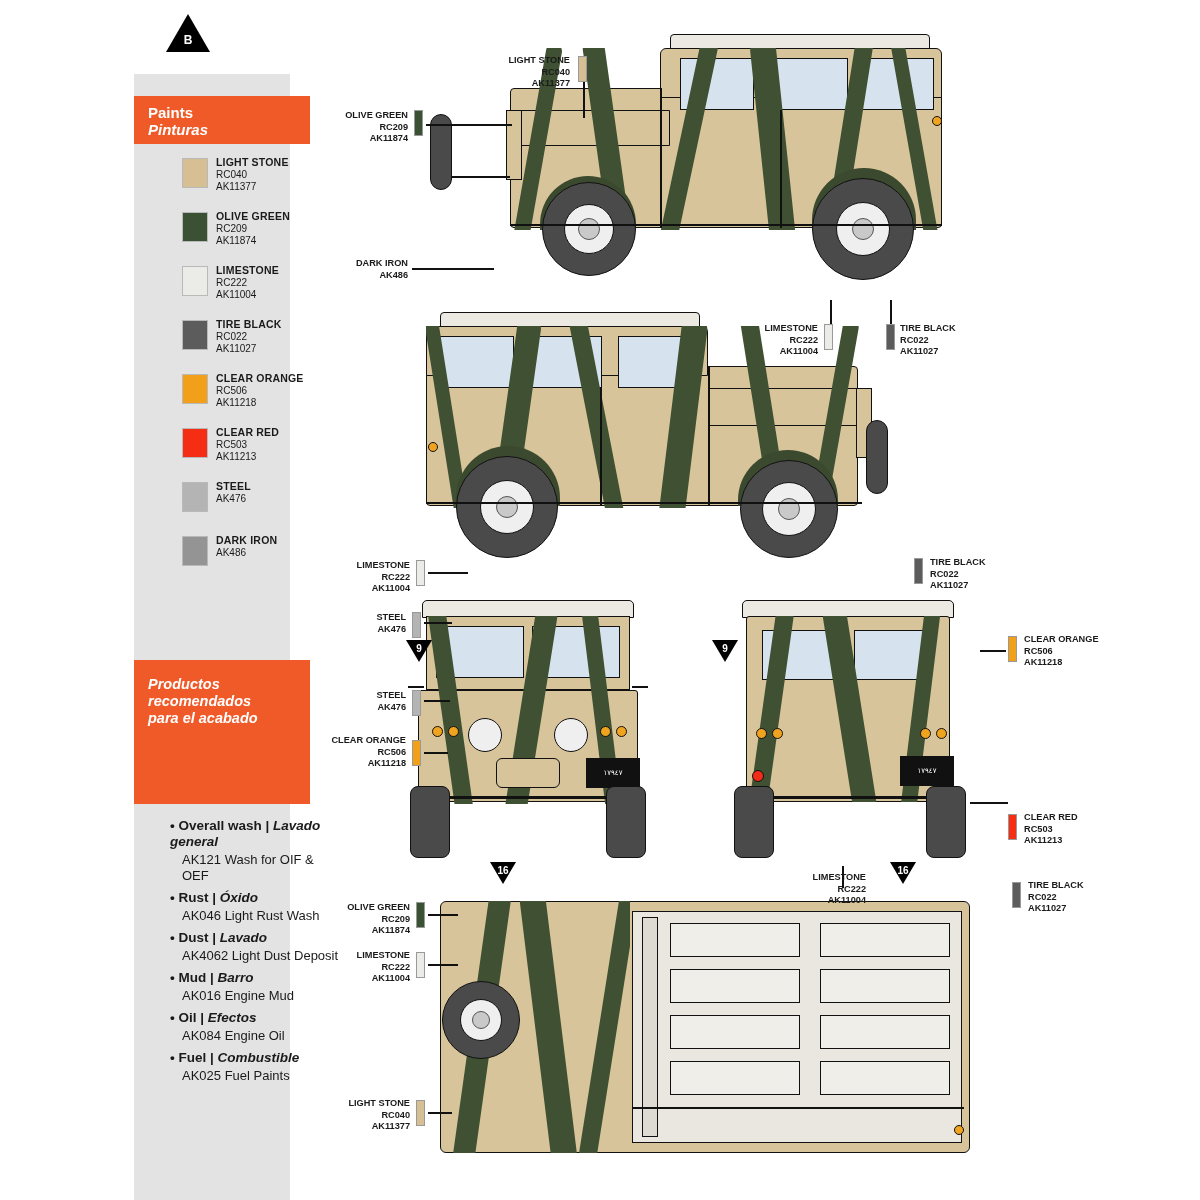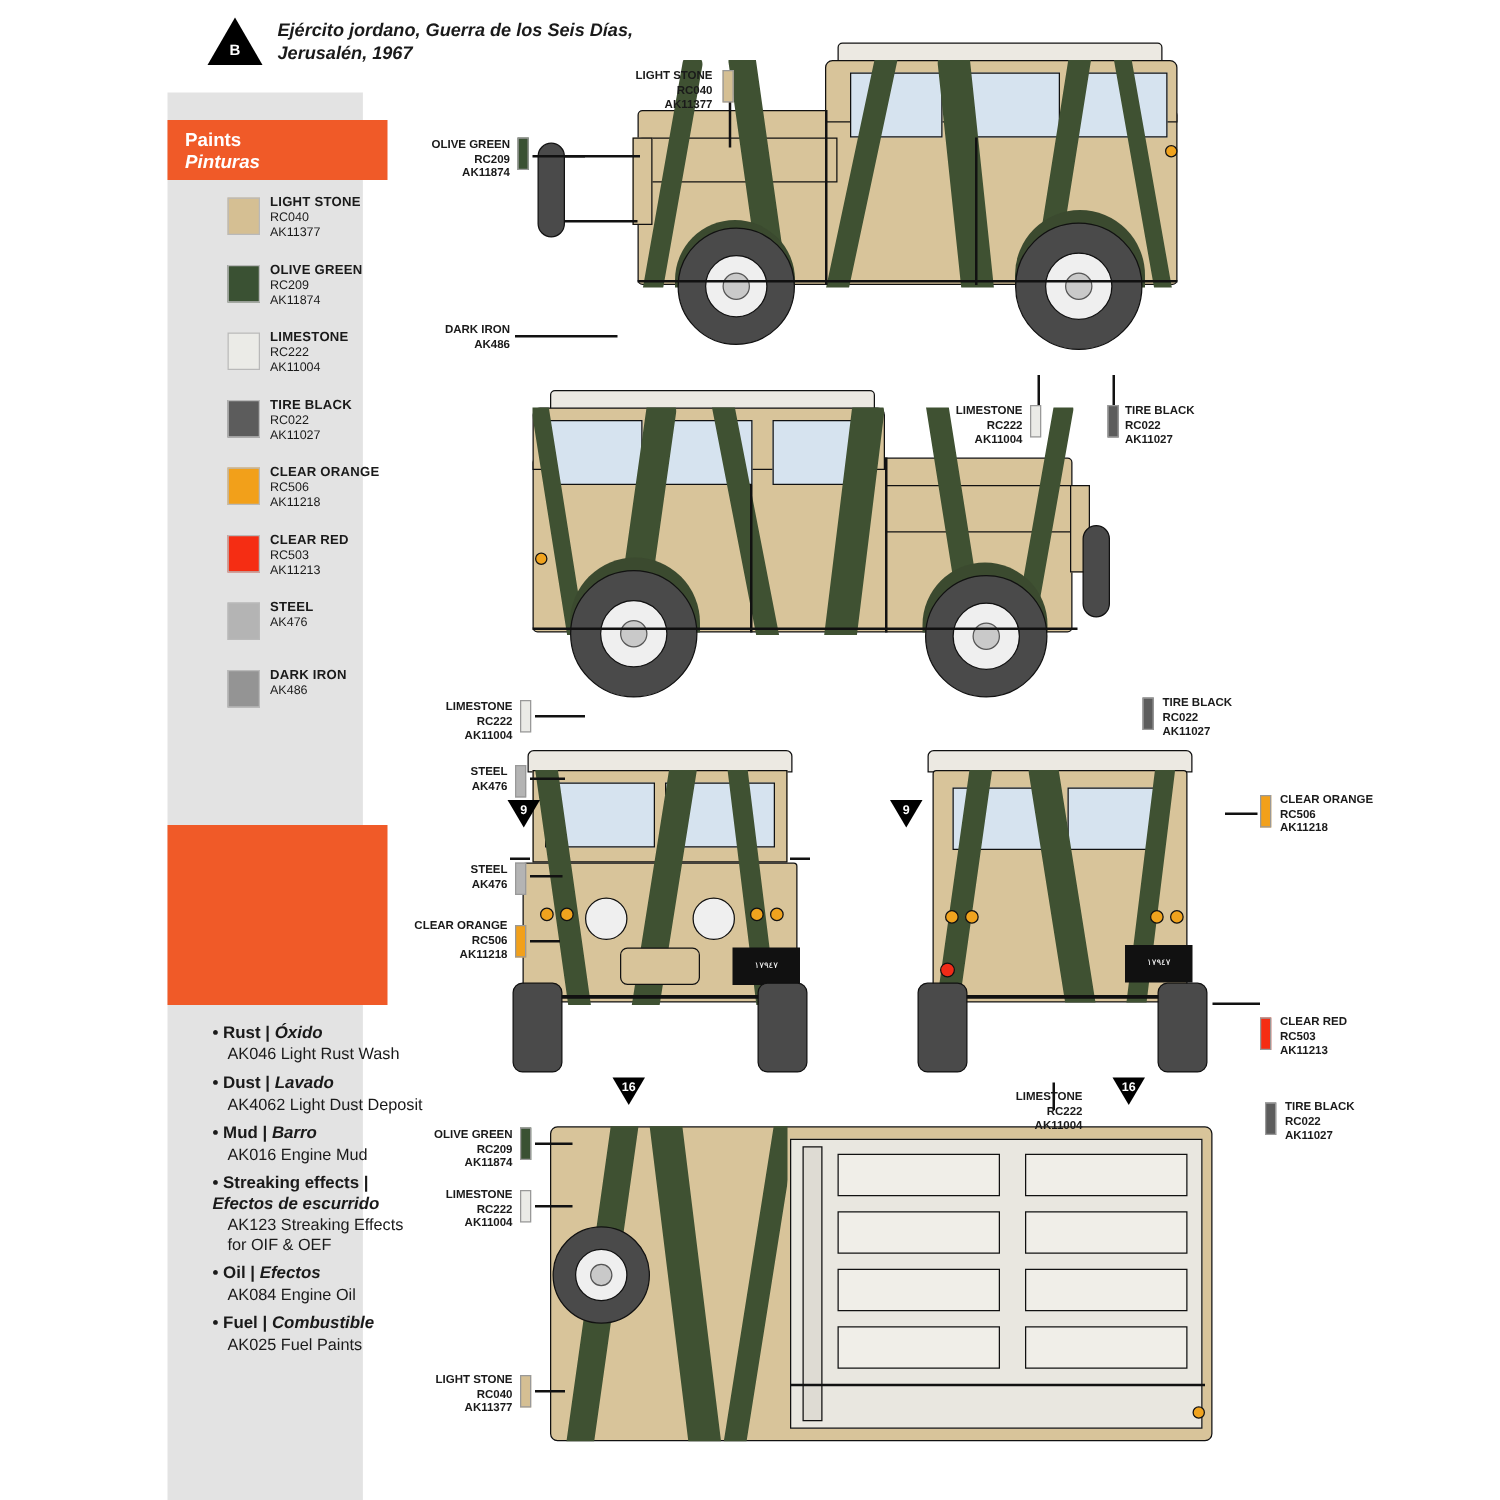--- a/index.html
+++ b/index.html
@@ -102,21 +102,20 @@
 </style>
 </head>
 <body>
 
 <div class="grey-band"></div>
 <div class="torn"></div>
 
 <div class="hdr-tri"></div>
 <div class="hdr-tri-label">B</div>
 <div class="hdr-txt">
-  <div class="hdr-line2">Ejército jordano, Guerra de los Seis Días,<br>Jerusalén, 1967</div>
 </div>
 
 <div class="orange-block" id="paints-block">
   <div class="t1">Paints</div>
   <div class="t2">Pinturas</div>
 </div>
 
 <div class="swatch-list" id="swatch-list">
     <div class="swatch-row">
       <div class="sw" style="background:#d5bf93"></div>
@@ -178,38 +177,39 @@
       <div class="sw" style="background:#949494"></div>
       <div class="sw-txt">
         <div class="sw-name">DARK IRON</div>
         <div class="sw-code">AK486</div>
         <div class="sw-code"></div>
       </div>
     </div>
   </div>
 
 <div class="orange-block" id="finishing-block">
+  <div class="t2">Productos<br>recomendados<br>para el acabado</div>
 </div>
 
 <div class="prod-list" id="prod-list">
+    <div>
+      <div class="prod-head">•&nbsp;<span>Overall wash</span> | <span class="it">Lavado general</span></div>
+      <div class="prod-sub">AK121 Wash for OIF &amp; OEF</div>
+    </div>
     <div>
       <div class="prod-head">•&nbsp;<span>Rust</span> | <span class="it">Óxido</span></div>
       <div class="prod-sub">AK046 Light Rust Wash</div>
     </div>
     <div>
       <div class="prod-head">•&nbsp;<span>Dust</span> | <span class="it">Lavado</span></div>
       <div class="prod-sub">AK4062 Light Dust Deposit</div>
     </div>
     <div>
       <div class="prod-head">•&nbsp;<span>Mud</span> | <span class="it">Barro</span></div>
       <div class="prod-sub">AK016 Engine Mud</div>
-    </div>
-    <div>
-      <div class="prod-head">•&nbsp;<span>Streaking effects</span> | <span class="it">Efectos de escurrido</span></div>
-      <div class="prod-sub">AK123 Streaking Effects for OIF &amp; OEF</div>
     </div>
     <div>
       <div class="prod-head">•&nbsp;<span>Oil</span> | <span class="it">Efectos</span></div>
       <div class="prod-sub">AK084 Engine Oil</div>
     </div>
     <div>
       <div class="prod-head">•&nbsp;<span>Fuel</span> | <span class="it">Combustible</span></div>
       <div class="prod-sub">AK025 Fuel Paints</div>
     </div>
   </div>

